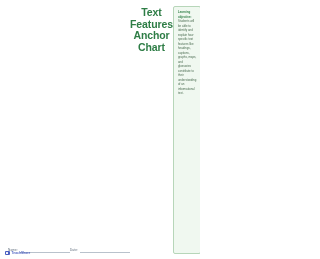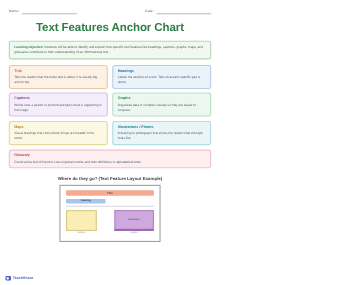--- a/index.html
+++ b/index.html
@@ -6,21 +6,21 @@
   body{
     width:200px;height:259px;
     background:#ffffff;
     font-family:"Liberation Sans", sans-serif;
     overflow:hidden;
     position:relative;
   }
   .page{
     position:absolute;inset:0;
     background:#ffffff;
-    display:flex;flex-direction:column;
+    display:flex;flex-direction:row;
     box-sizing:border-box;
     padding:6px 8px 0 8px;
   }
 
   
   .namedate{
     display:flex;
     justify-content:space-between;
     align-items:flex-end;
     margin-top:2px;

